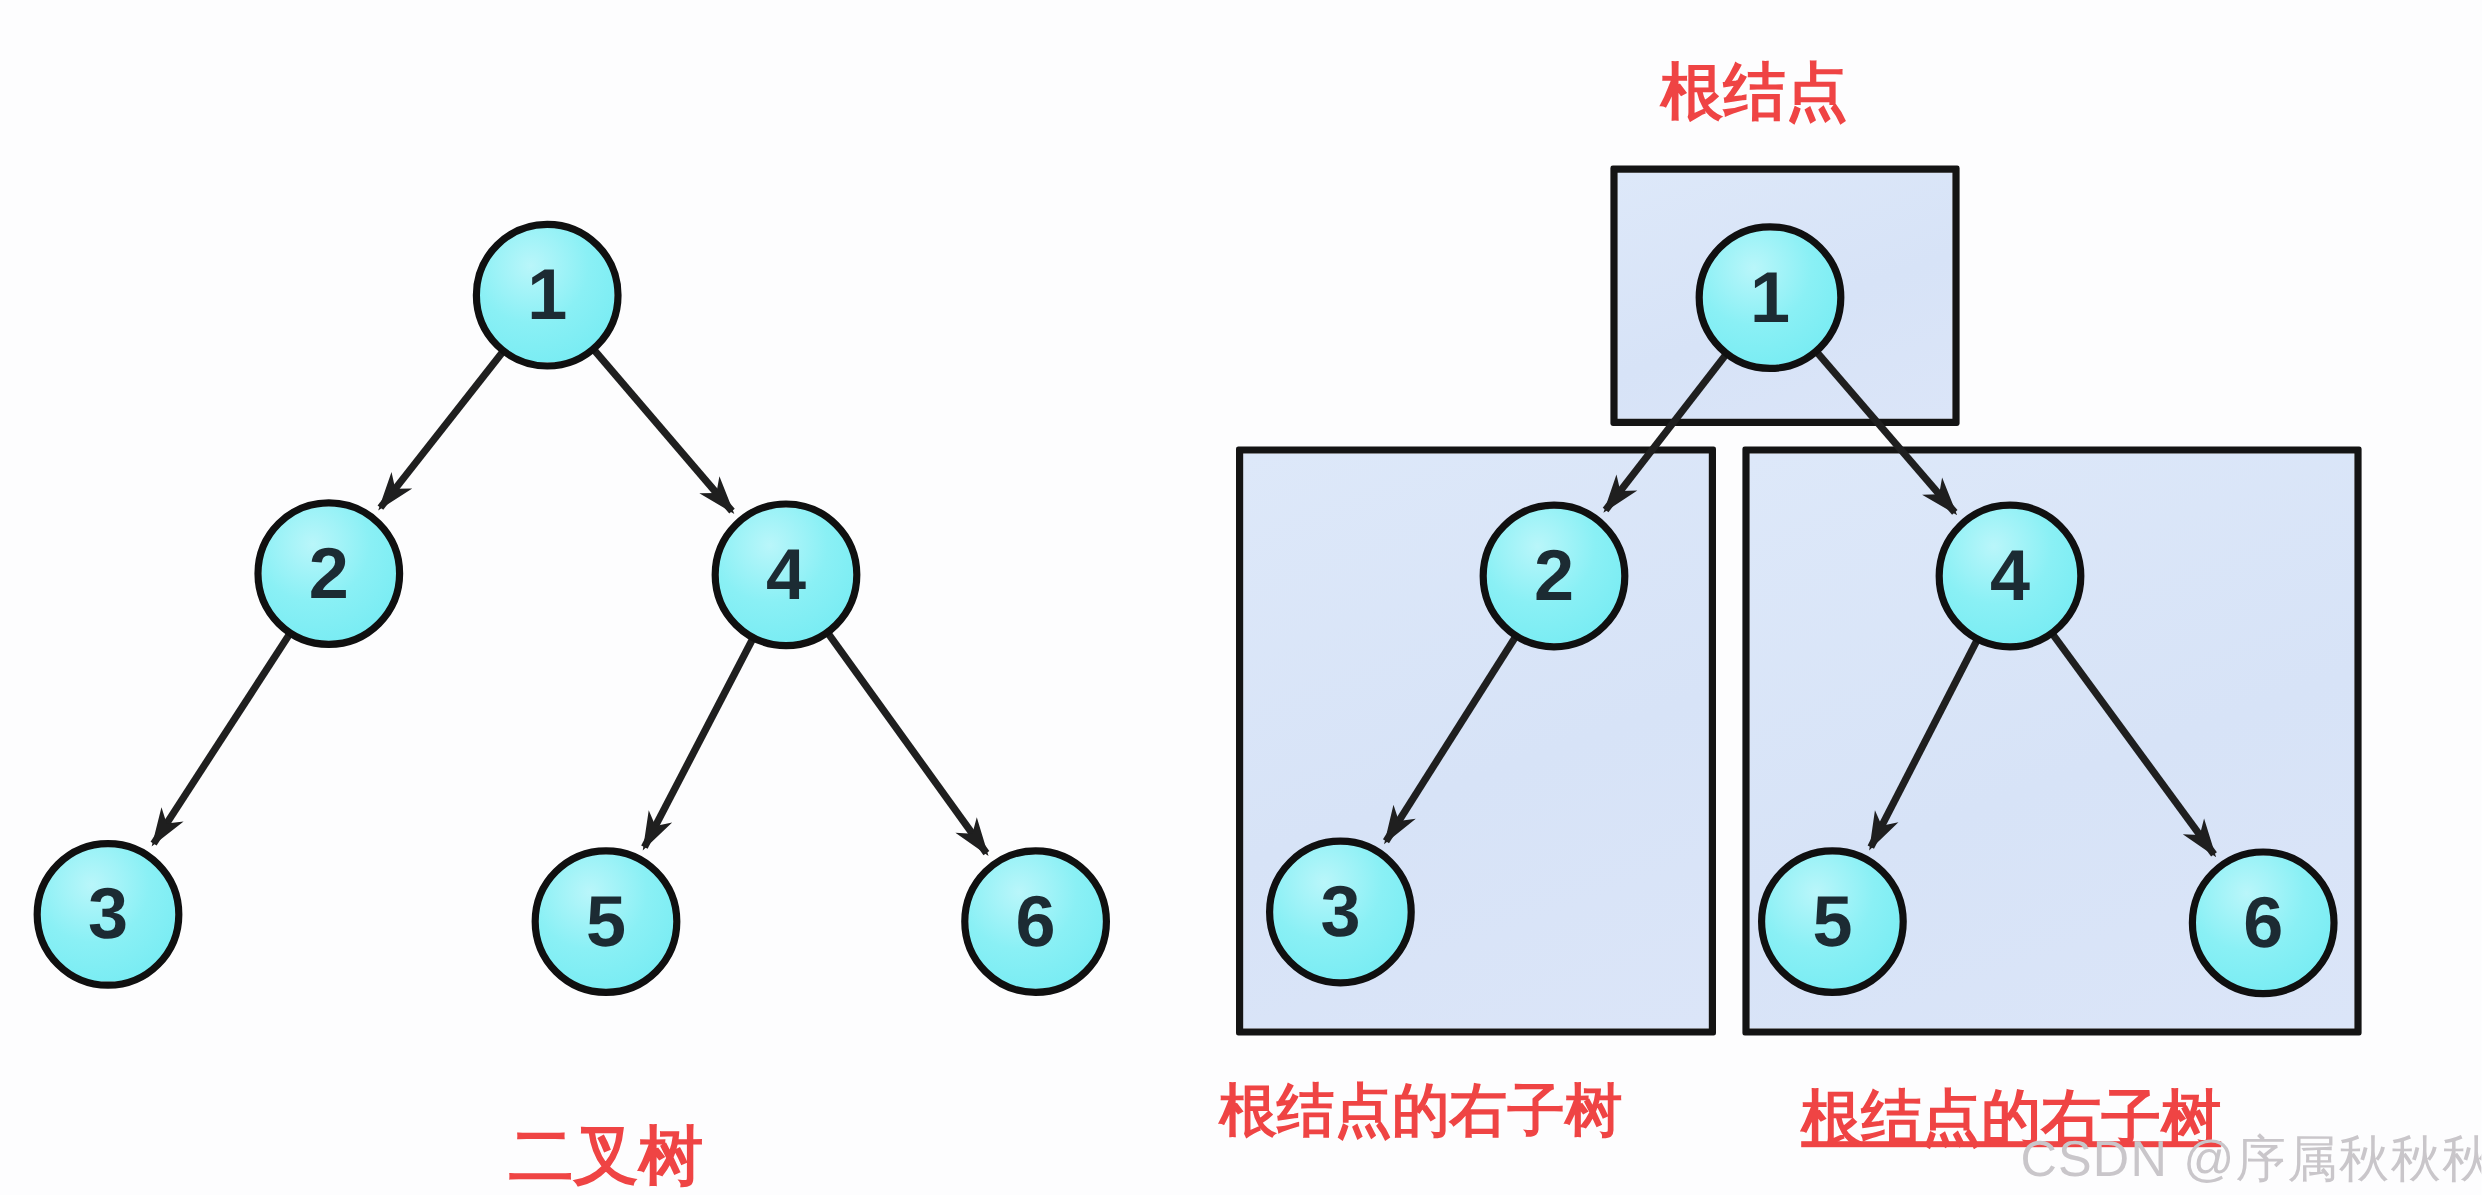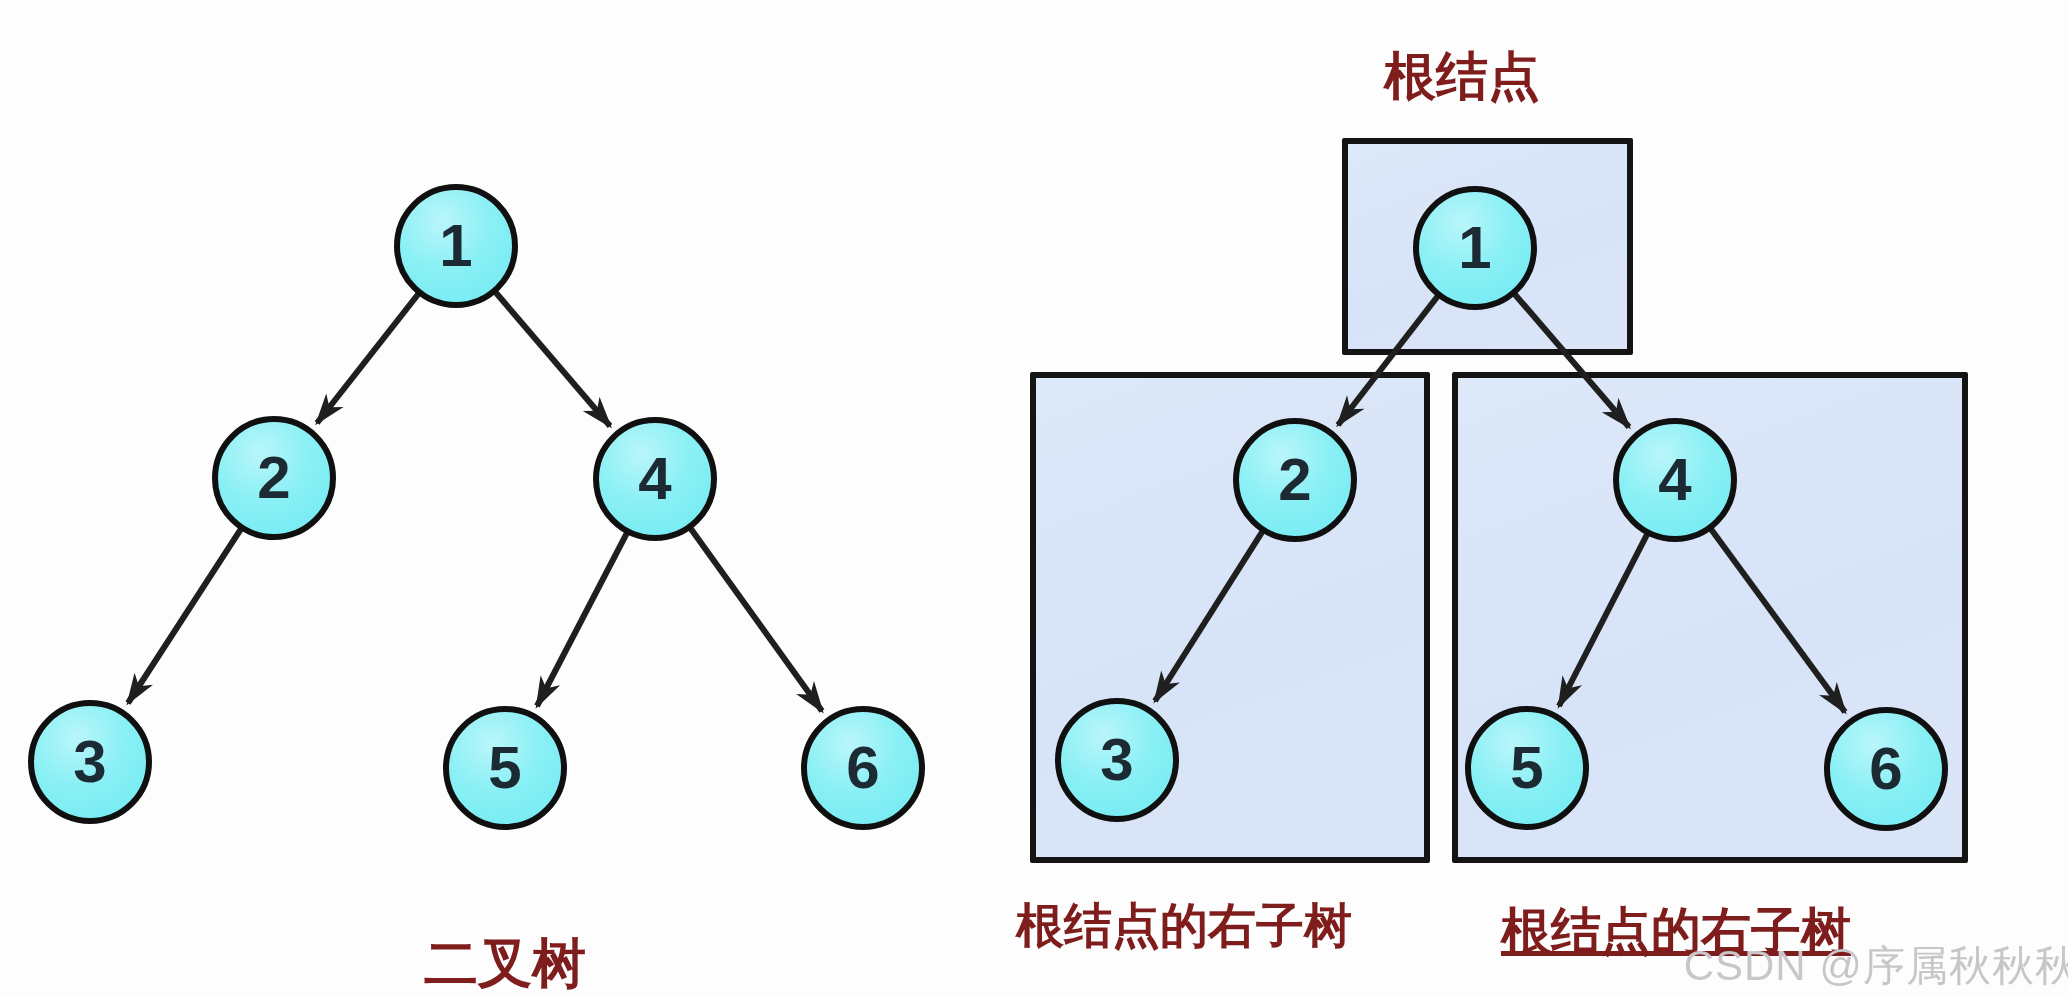--- a/index.html
+++ b/index.html
@@ -37,21 +37,21 @@
     justify-content: center;
     font-size: 60px;
     font-weight: bold;
     color: #1c2b33;
     z-index: 3;
     line-height: 1;
   }
   .diagram-label {
     position: absolute;
     transform: translateX(-50%);
-    color: #7f1d1d;
+    color: #ef4444;
     font-weight: bold;
     white-space: nowrap;
     z-index: 4;
   }
   #left-tree-caption   { font-size: 54px; }
   #root-node-label     { font-size: 52px; }
   #left-subtree-label  { font-size: 48px; }
   #right-subtree-label { font-size: 50px; }
   #watermark {
     position: absolute;

